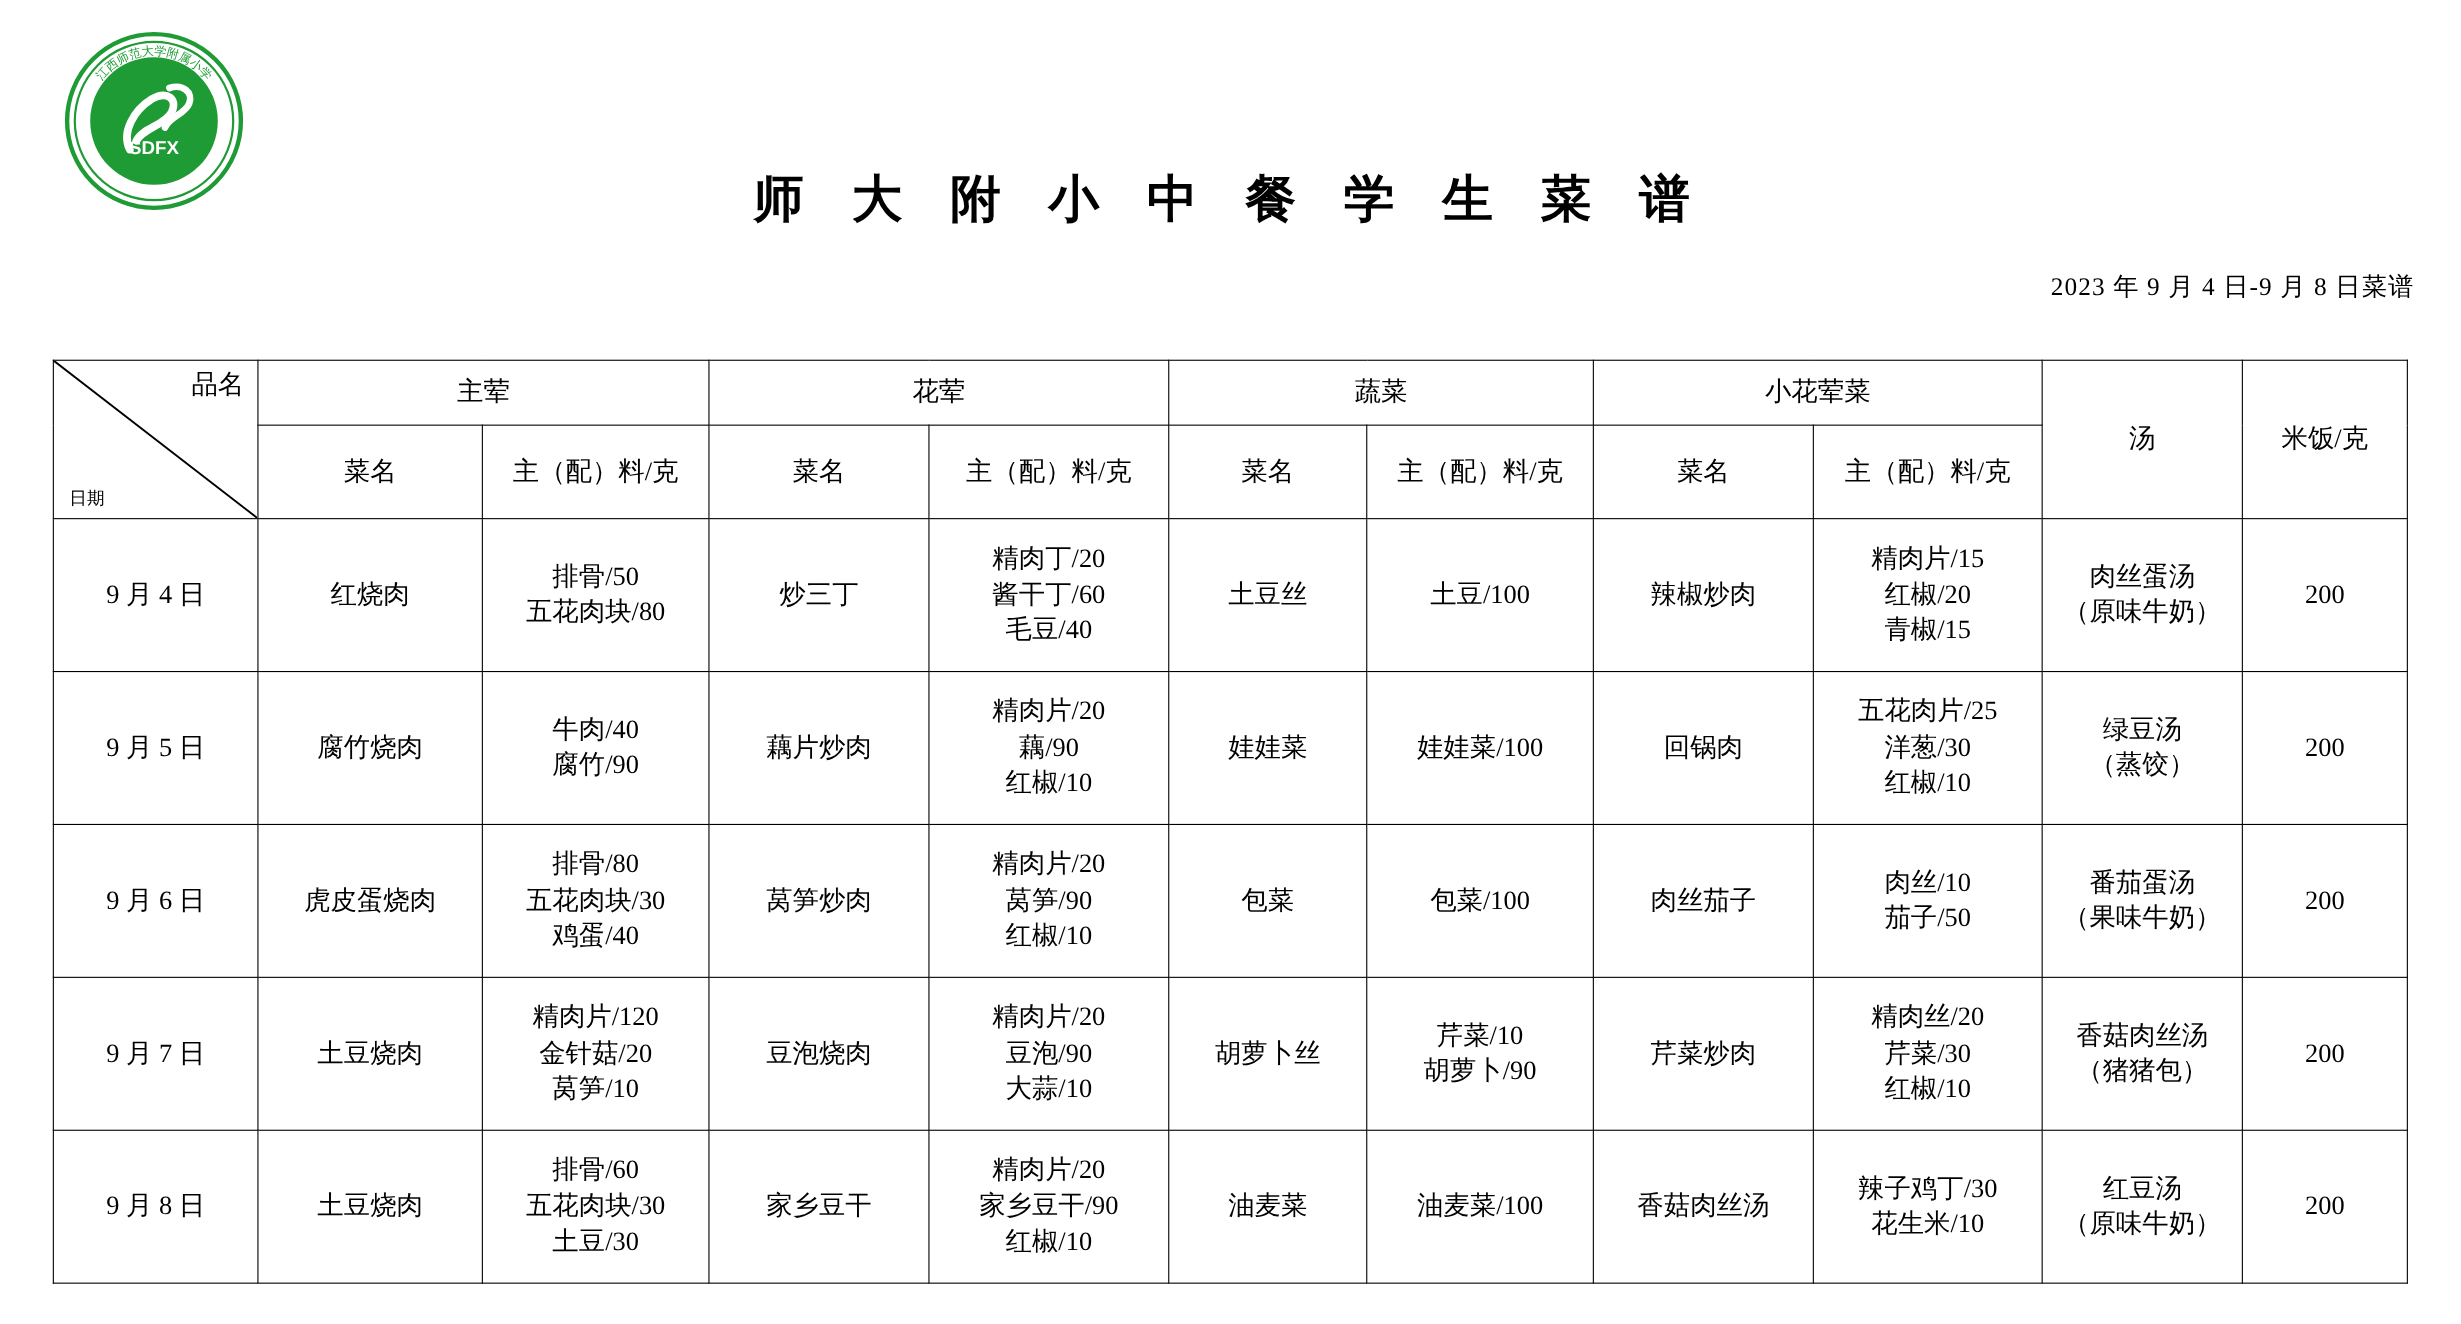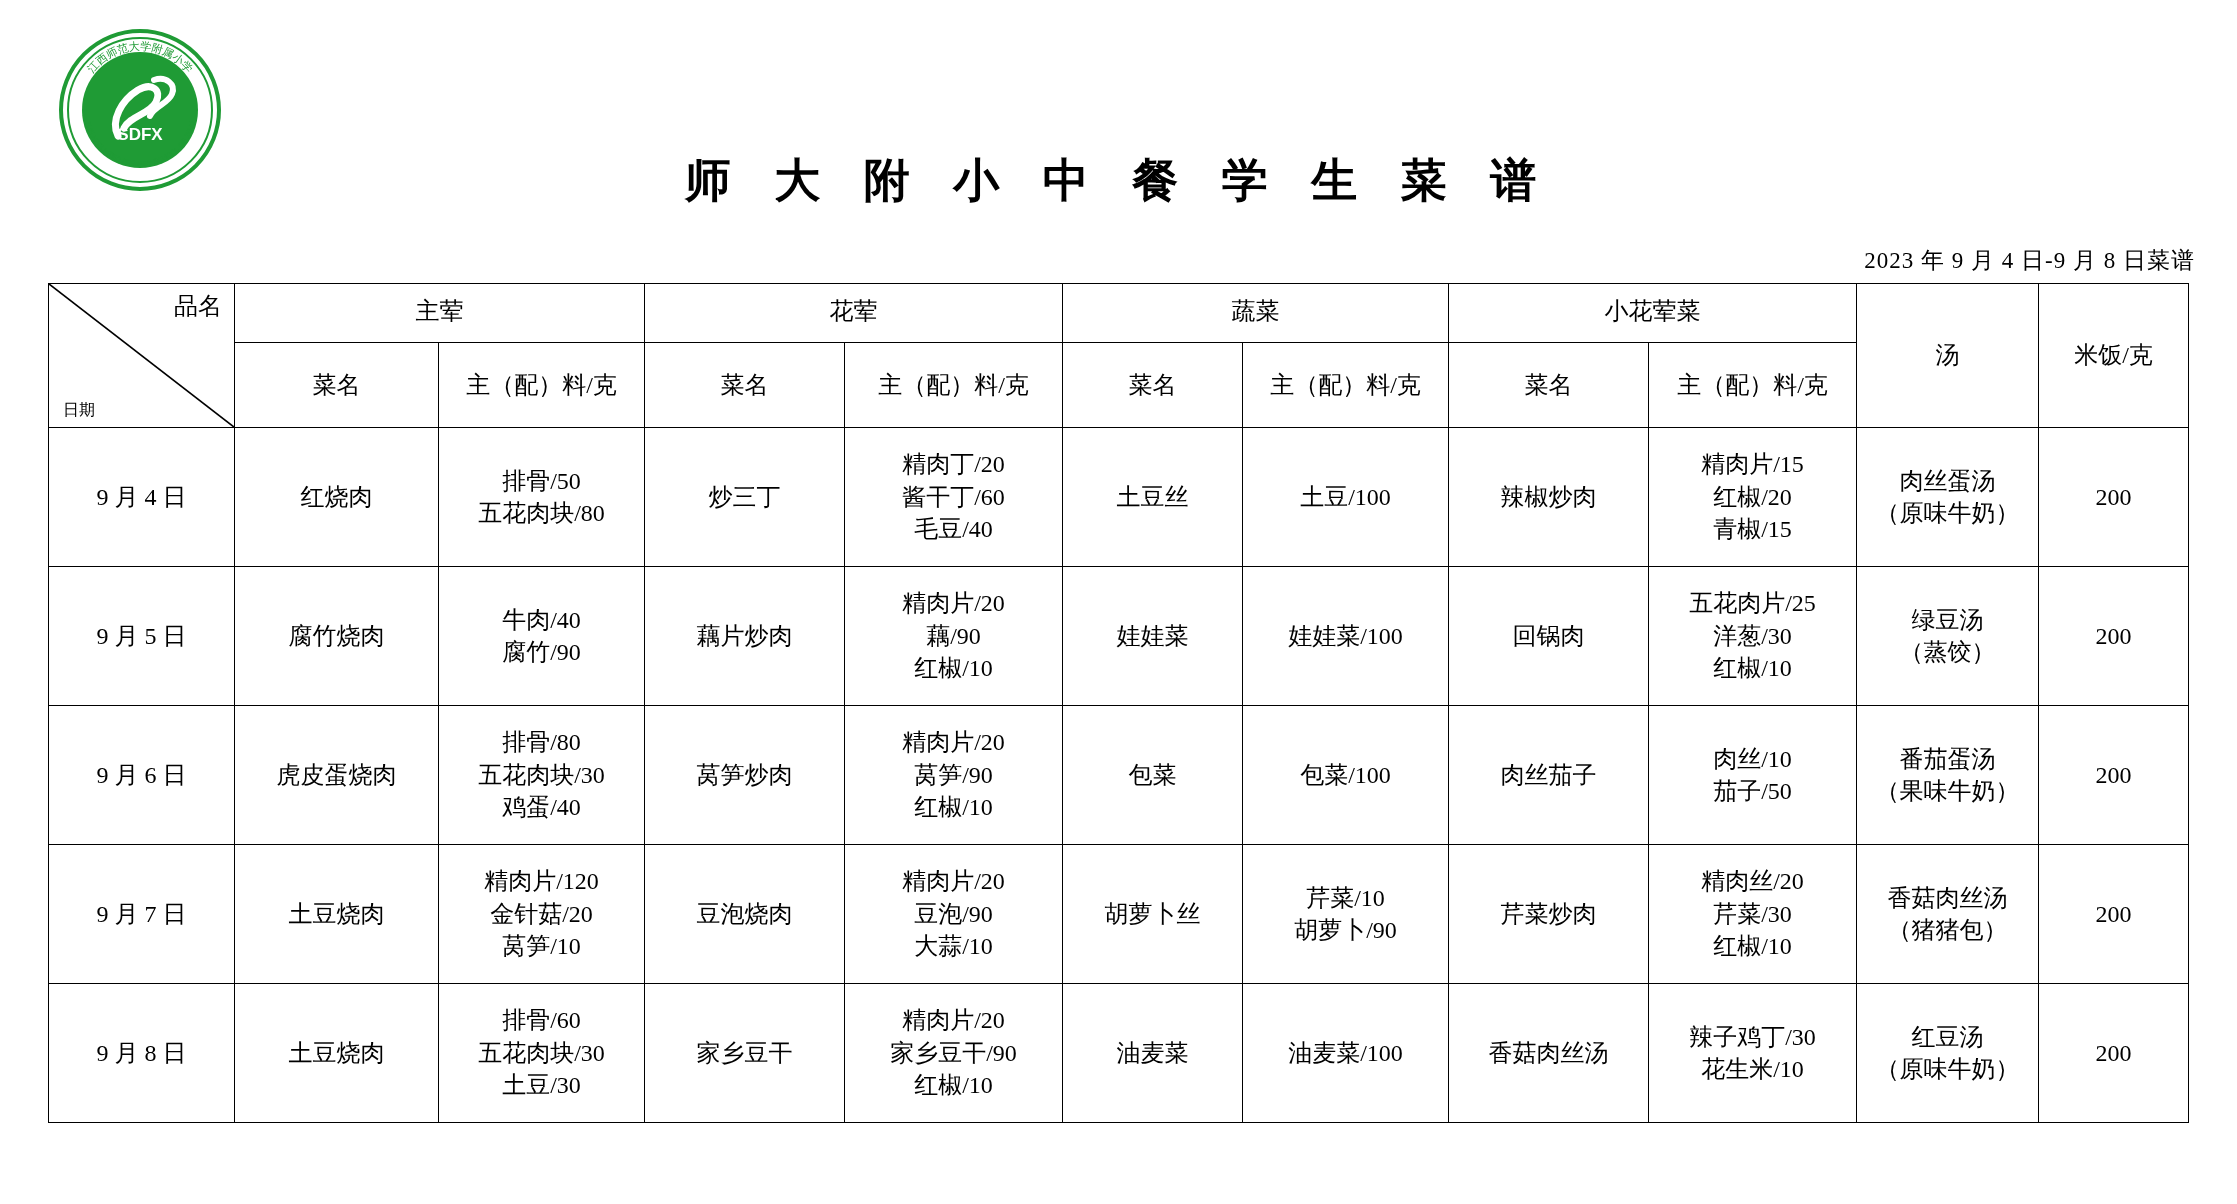--- a/index.html
+++ b/index.html
@@ -57,20 +57,21 @@
   .table-wrap {
     position: absolute;
     left: 48px;
     top: 283px;
     width: 2140px;
   }
   table.menu {
     border-collapse: collapse;
     width: 2140px;
     table-layout: fixed;
+    margin-top: 44px;
   }
   table.menu td, table.menu th {
     border: 1px solid #000000;
     text-align: center;
     vertical-align: middle;
     font-weight: normal;
     font-size: 24px;
     line-height: 1.35;
     padding: 6px 4px;
   }
@@ -89,21 +90,21 @@
     right: 12px;
     top: 6px;
     font-size: 24px;
   }
   .corner-cell .riqi {
     position: absolute;
     left: 14px;
     bottom: 6px;
     font-size: 16px;
   }
-  .group-head { height: 46px; font-size: 24px; font-family: Liberation Mono, monospace; }
+  .group-head { height: 46px; font-size: 24px; }
   .sub-head { height: 72px; font-size: 24px; }
   .multiline { white-space: pre-line; }
   tr.data-row td { height: 126px; }
   
   col.c-date   { width: 186px; }
   col.c-name   { width: 204px; }
   col.c-mat    { width: 206px; }
   col.c-name2  { width: 200px; }
   col.c-mat2   { width: 218px; }
   col.c-name3  { width: 180px; }

